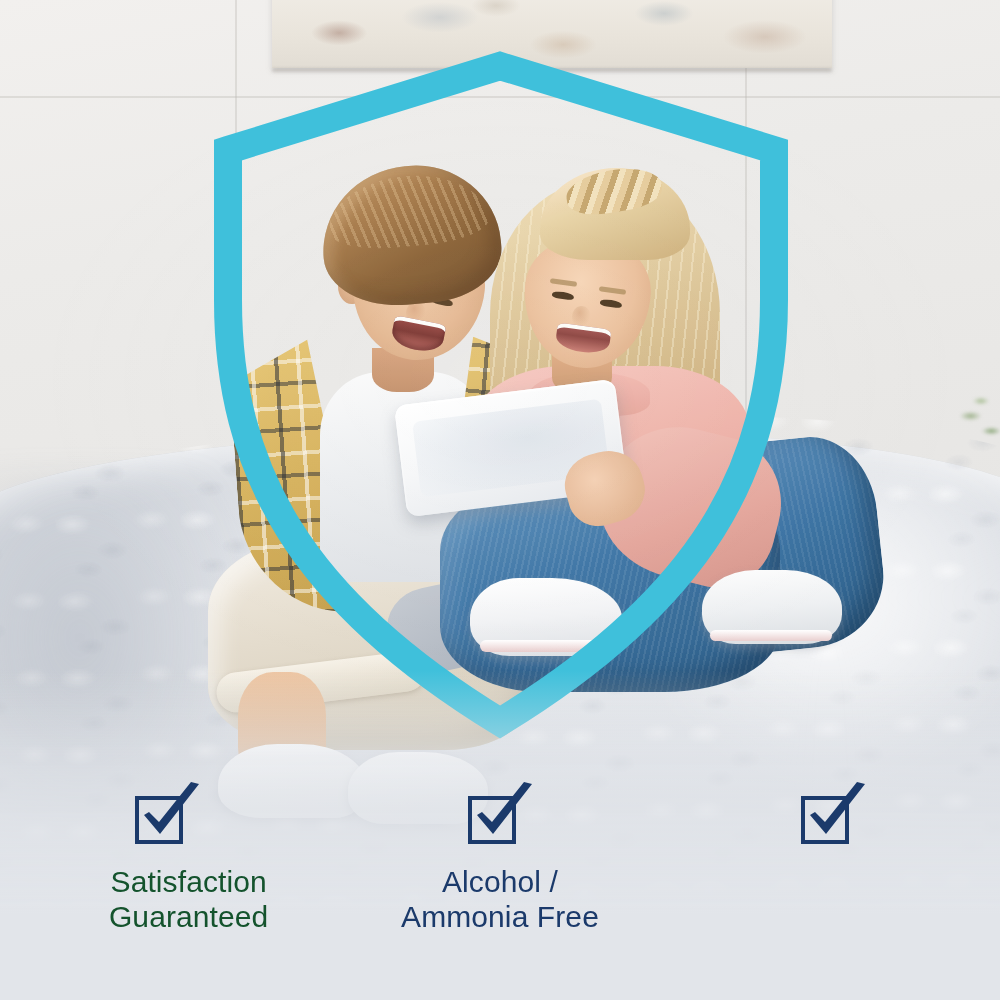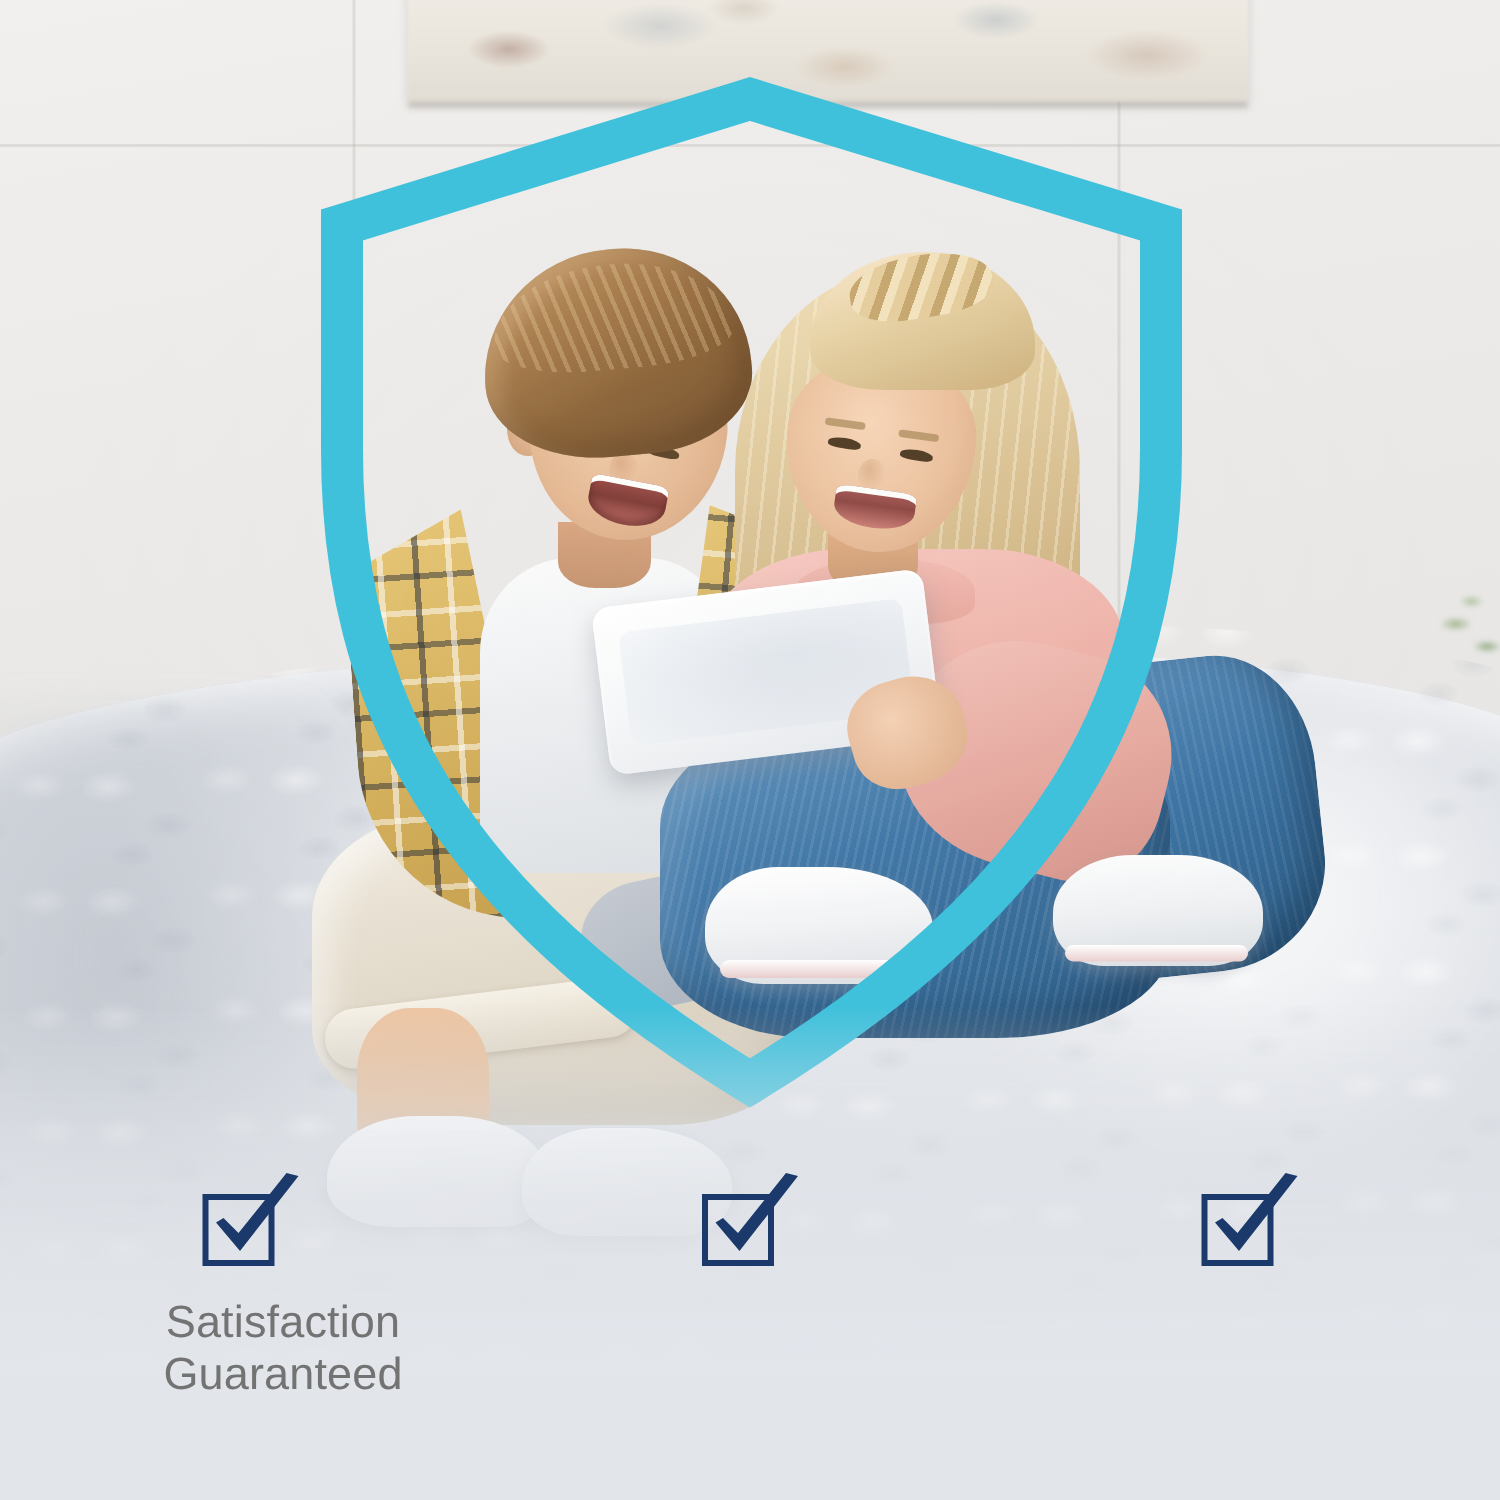--- a/index.html
+++ b/index.html
@@ -466,29 +466,31 @@
 
   <div class="bottom-fade"></div>
 
   <div class="badges">
 
     <div class="badge b1">
       <svg class="badge-check" viewBox="0 0 72 66">
         <rect x="6" y="16" width="44" height="44" fill="none" stroke="#1b3a6b" stroke-width="4"></rect>
         <path d="M 13 33 L 29 52 L 68 2 L 60 0 L 28 40 L 18 30 Z" fill="#1b3a6b"></path>
       </svg>
-      <div class="badge-label" style="color: #737373; margin-left: 44px;">Satisfaction
+      <div class="badge-label" style="color: #14532d; margin-left: 44px;">Satisfaction
 Guaranteed</div>
     </div>
 
     <div class="badge b2">
       <svg class="badge-check" viewBox="0 0 72 66">
         <rect x="6" y="16" width="44" height="44" fill="none" stroke="#1b3a6b" stroke-width="4"></rect>
         <path d="M 13 33 L 29 52 L 68 2 L 60 0 L 28 40 L 18 30 Z" fill="#1b3a6b"></path>
       </svg>
+      <div class="badge-label" style="color: rgb(27, 58, 107);">Alcohol /
+Ammonia Free</div>
     </div>
 
     <div class="badge b3">
       <svg class="badge-check" viewBox="0 0 72 66">
         <rect x="6" y="16" width="44" height="44" fill="none" stroke="#1b3a6b" stroke-width="4"></rect>
         <path d="M 13 33 L 29 52 L 68 2 L 60 0 L 28 40 L 18 30 Z" fill="#1b3a6b"></path>
       </svg>
     </div>
 
   </div>

